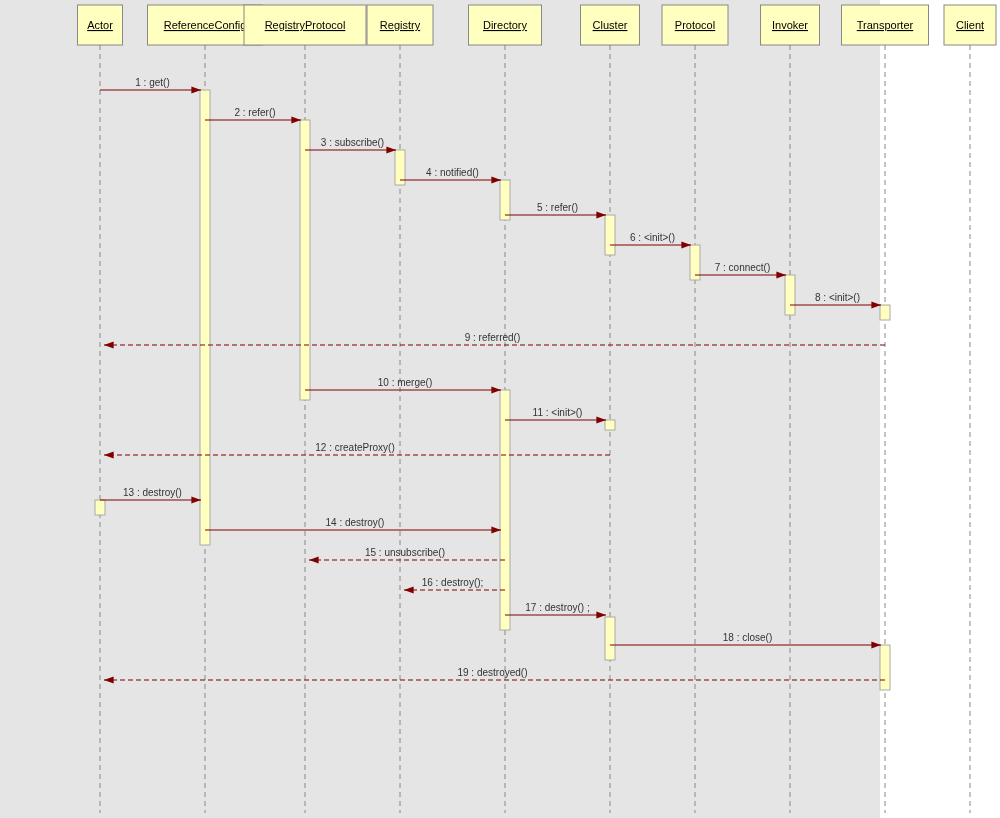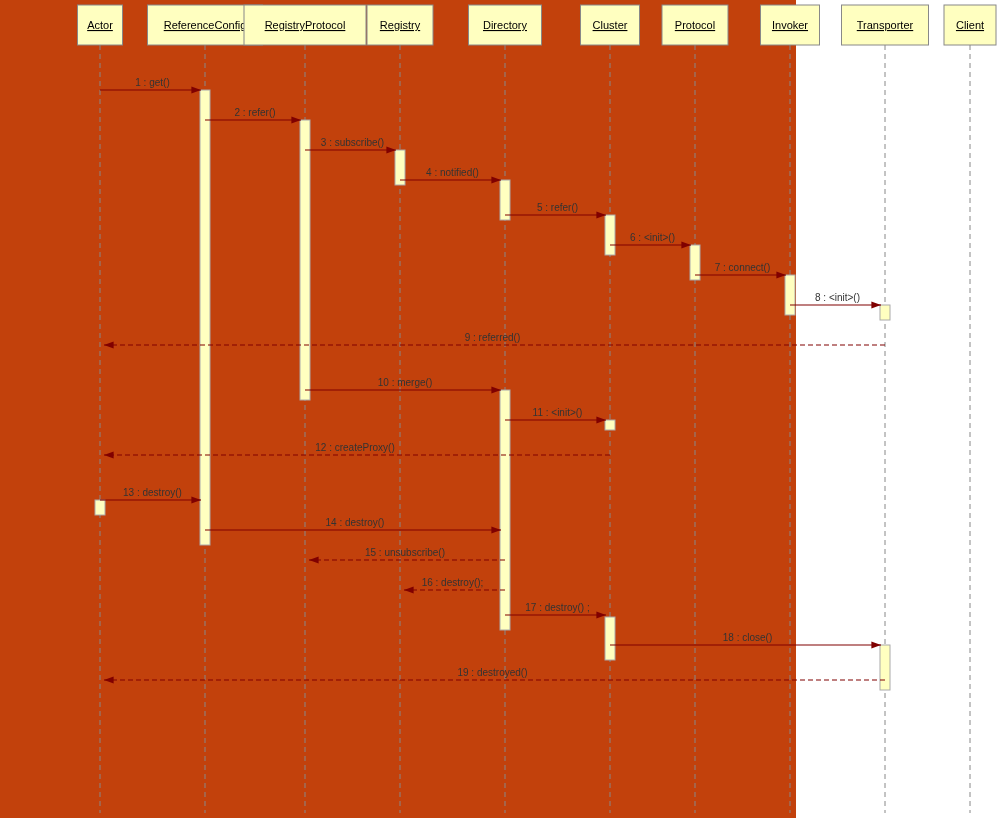--- a/index.html
+++ b/index.html
@@ -7,23 +7,23 @@
       background: #fff;
       font-family: Arial, sans-serif;
       font-size: 11px;
       width: 1000px;
       height: 818px;
       overflow: hidden;
       position: relative;
     }
     #diagram {
       position: relative;
-      width: 796px;
+      width: 880px;
       height: 818px;
-      background: #c2410c;
+      background: #e5e5e5;
     }
     svg {
       position: absolute;
       top: 0; left: 0;
       width: 1000px;
       height: 818px;
     }
   </style>
 </head>
 <body>

